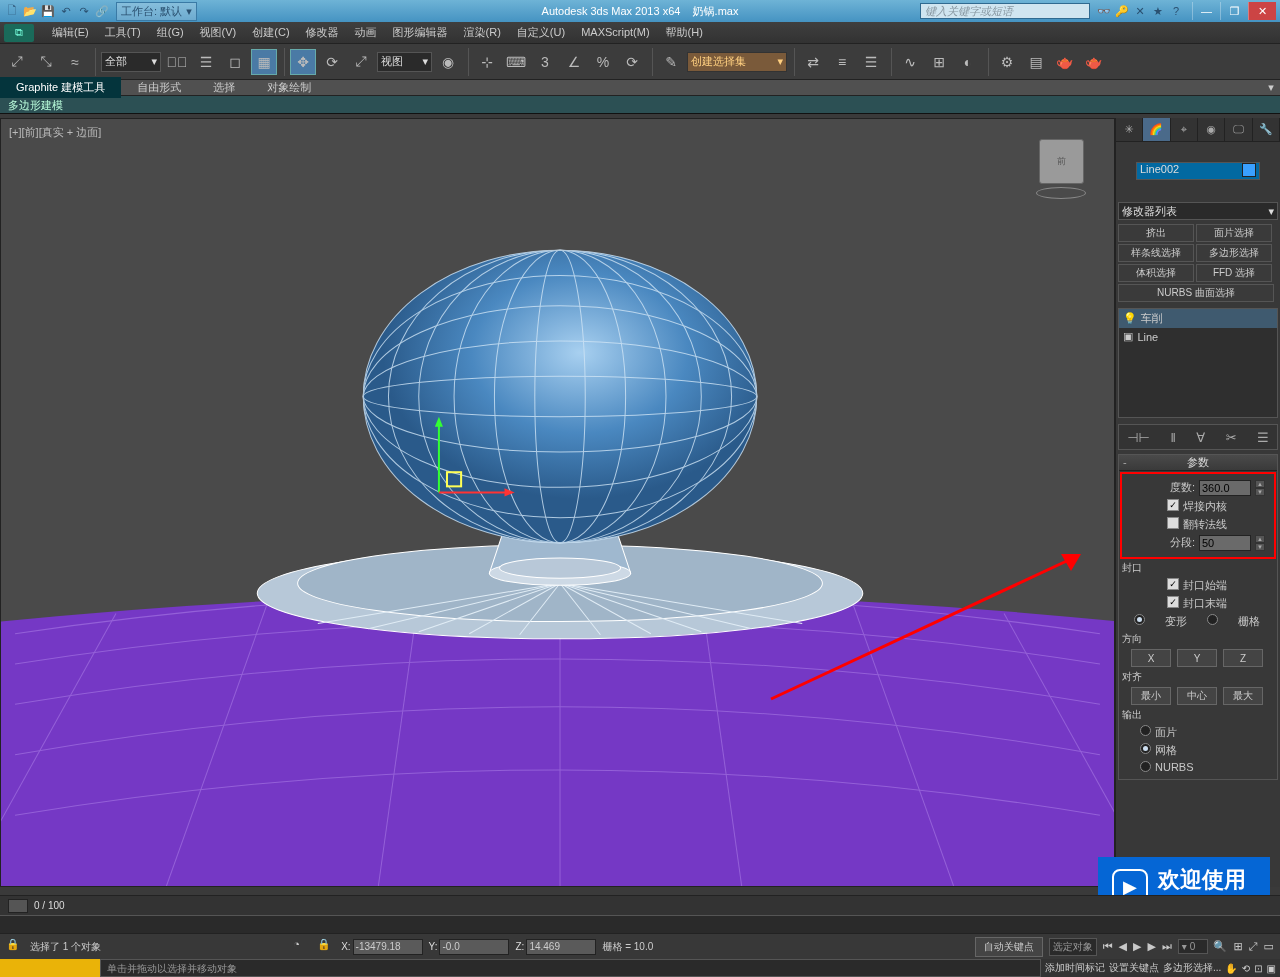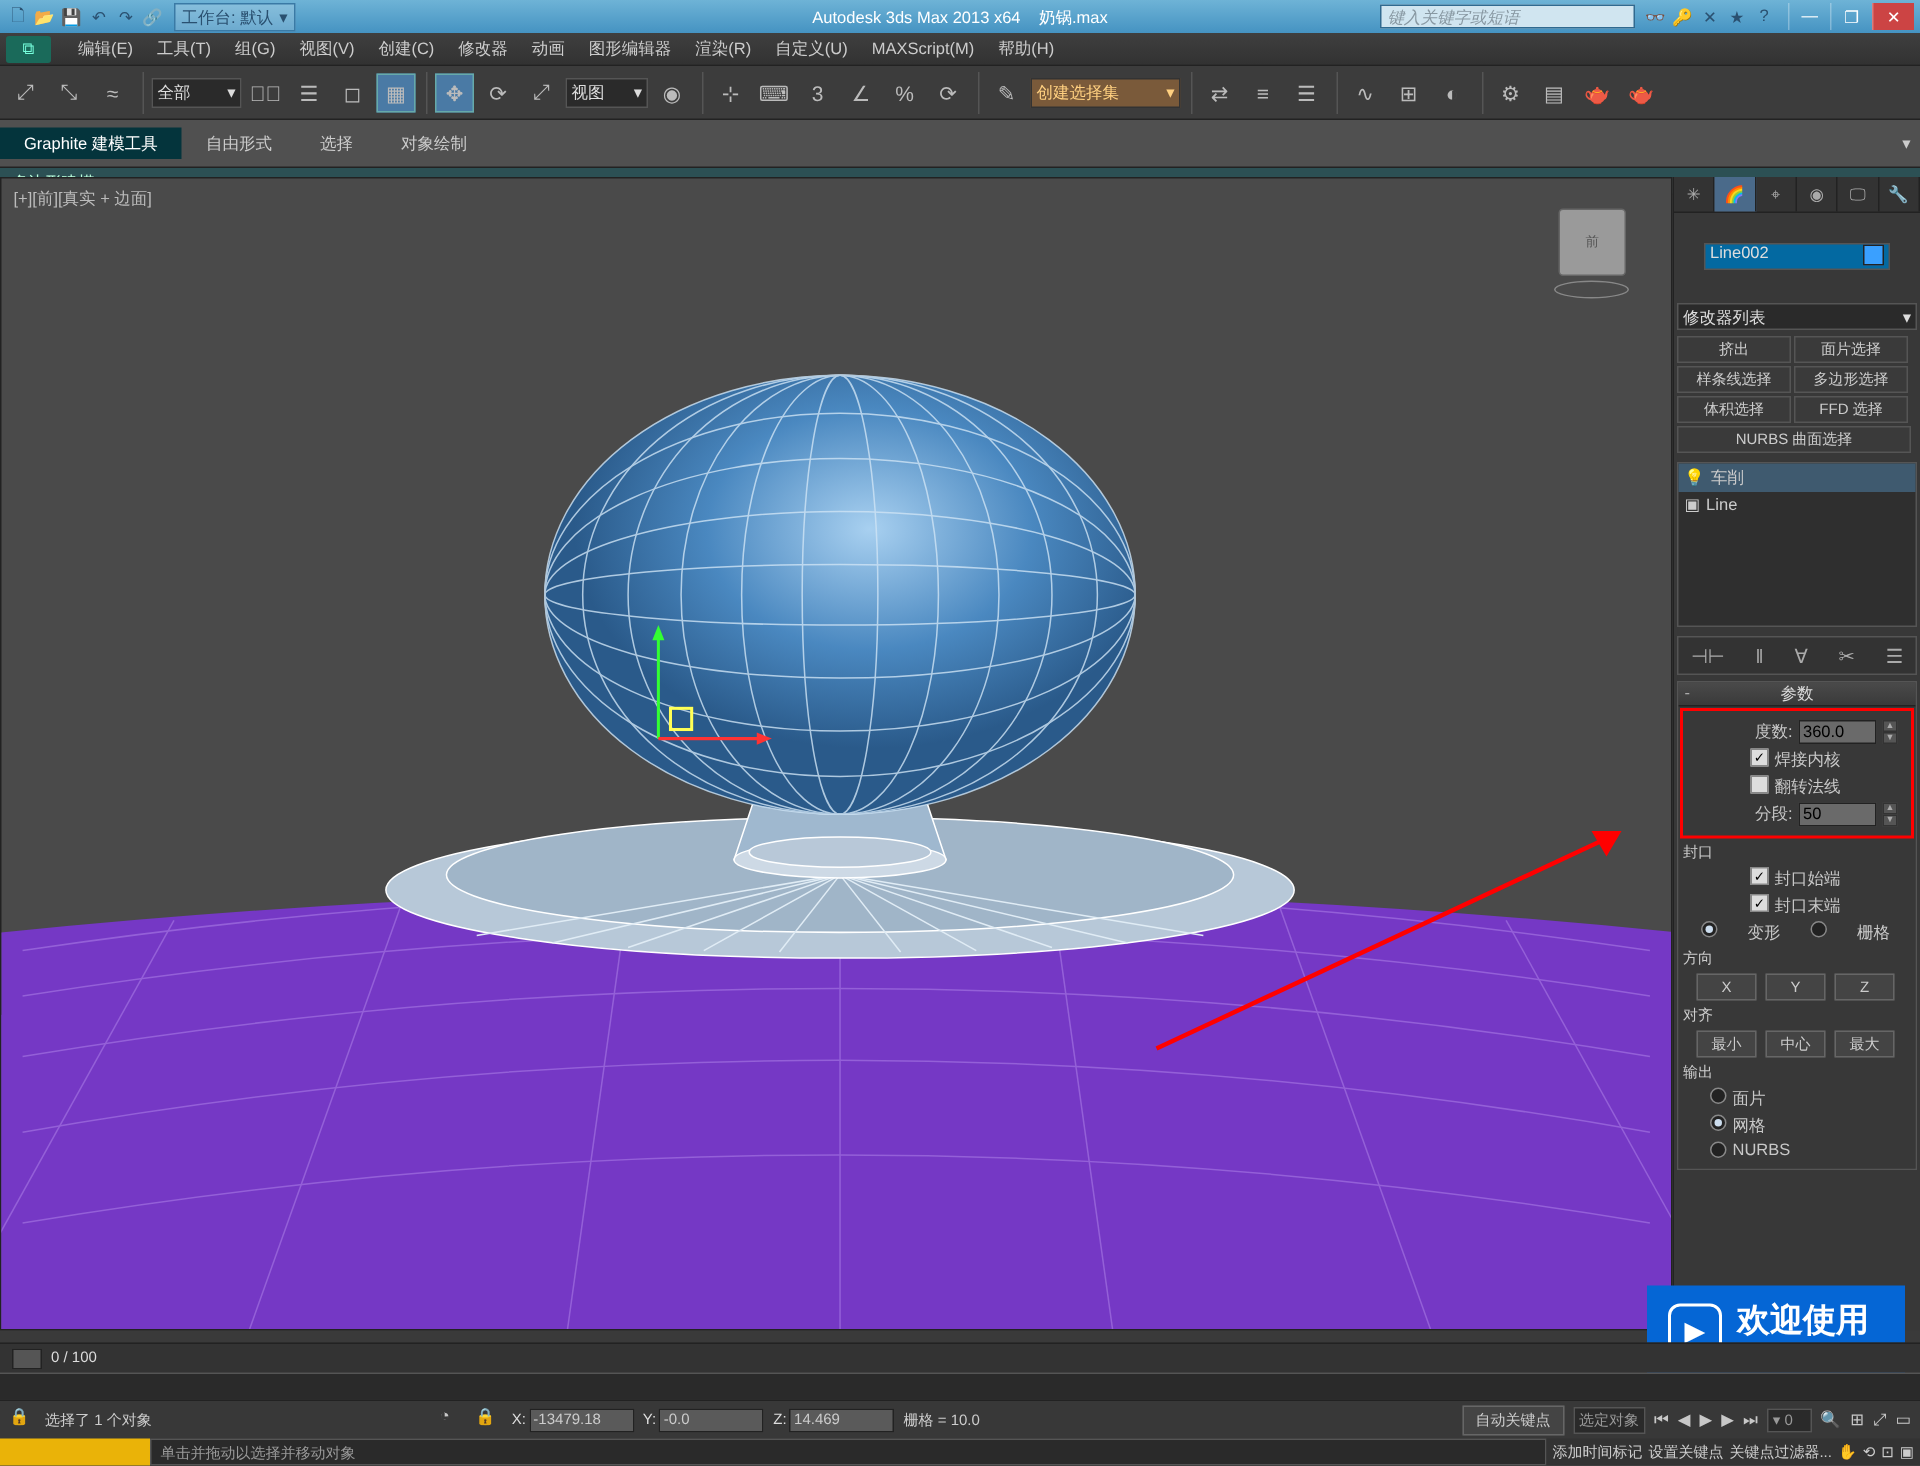--- a/index.html
+++ b/index.html
@@ -25,21 +25,21 @@
 
 
 .toolbar { height: 36px; background: #3c3c3c; border-bottom: 1px solid #222; display: flex; align-items: center; padding: 0 4px; gap: 3px; }
 .toolbar .sep { width: 3px; height: 28px; border-right: 1px solid #555; margin: 0 2px; }
 .toolbar .tbtn { width: 26px; height: 26px; border: 1px solid transparent; display:flex; align-items:center; justify-content:center; color:#bbb; font-size:14px; }
 .toolbar .tbtn.active { background: #4a7aa5; border-color:#6aa; }
 .toolbar .dropdown { height: 20px; background: #2a2a2a; border: 1px solid #555; color:#ddd; padding: 0 3px; display:flex; align-items:center; }
 .toolbar .namedset { width: 100px; height: 20px; background:#7a5a3a; border:1px solid #333; color:#ffd080; padding:0 3px; display:flex;align-items:center; }
 
 
-.ribbon { height: 32px; background: #505050; display: flex; align-items: center; border-bottom: 1px solid #222; }
+.ribbon { height: 16px; background: #505050; display: flex; align-items: center; border-bottom: 1px solid #222; }
 .ribbon .tab { padding: 3px 16px; color: #ccc; }
 .ribbon .tab.active { background: #04343c; color: #fff; }
 .ribbon .drop { margin-left: auto; width: 18px; text-align: center; color: #ccc; }
 .subribbon { height: 18px; background: #2c5054; color:#bfd; padding: 2px 8px; border-bottom: 1px solid #111; }
 
 
 .main { position: absolute; top: 118px; left: 0; right: 0; bottom: 90px; display: flex; }
 .viewport { flex: 1; background: #4a4a4a; position: relative; border: 1px solid #222; }
 .viewport-label { position: absolute; top: 6px; left: 8px; color: #bbb; font-size: 11px; }
 .viewcube { position:absolute; top: 20px; right: 30px; width: 45px; height: 45px; background: #9a9a9a; border:1px solid #666; border-radius:3px; display:flex;align-items:center;justify-content:center;font-size:9px;color:#555; }
@@ -461,20 +461,20 @@
     <span class="tbtn">⊞</span>
     <span class="tbtn">⤢</span>
     <span class="tbtn">▭</span>
   </div>
   <div class="prompt">
     <div class="welcome">欢迎使用  MAXSc</div>
     <div class="hint">单击并拖动以选择并移动对象</div>
     <div class="right">
       <span>添加时间标记</span>
       <span>设置关键点</span>
-      <span>关键点过滤器...</span>
+      <span>多边形选择...</span>
       <span class="tbtn">✋</span>
       <span class="tbtn">⟲</span>
       <span class="tbtn">⊡</span>
       <span class="tbtn">▣</span>
     </div>
   </div>
 </div>
 
 </body></html>

